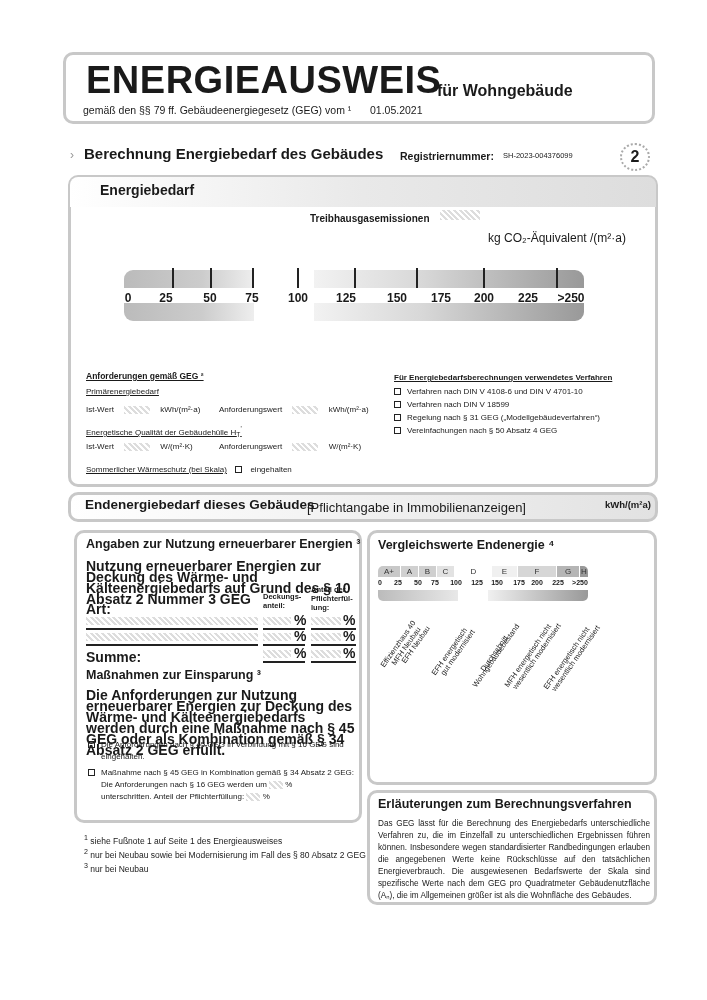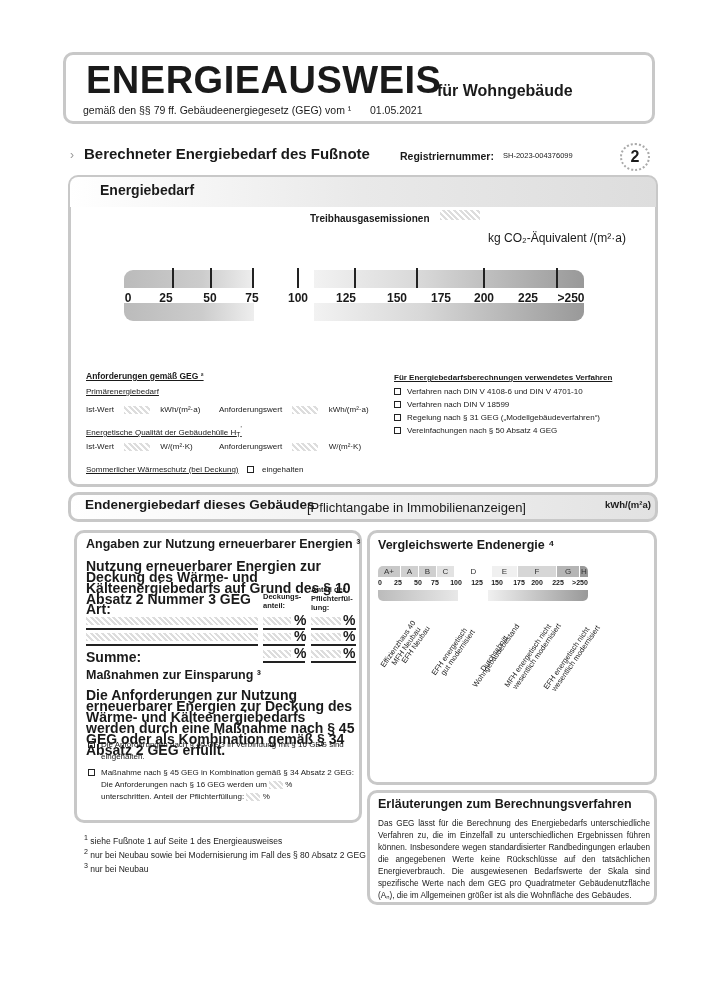--- a/index.html
+++ b/index.html
@@ -62,21 +62,21 @@
 </head>
 <body>
 
 <div class="abs stipple-border title-box"></div>
 <div class="abs big-title">ENERGIEAUSWEIS</div>
 <div class="abs sub-title">für Wohngebäude</div>
 <div class="abs law-line">gemäß den §§ 79 ff. Gebäudeenergiegesetz (GEG) vom ¹</div>
 <div class="abs law-date">01.05.2021</div>
 
 <div class="abs section-head">
-  <span class="chev">›</span><span>Berechneter Energiebedarf des Fußnote</span>
+  <span class="chev">›</span><span>Berechnung Energiebedarf des Gebäudes</span>
 </div>
 <div class="abs reg-label">Registriernummer:</div>
 <div class="abs reg-num">SH-2023-004376099</div>
 <div class="abs page-circle">2</div>
 
 <div class="abs stipple-border energy-box"></div>
 <div class="abs energy-title-bar"></div>
 <div class="abs energy-title">Energiebedarf</div>
 <div class="abs emis-label">Treibhausgasemissionen</div>
 <div class="abs emis-dots"></div>
@@ -130,21 +130,21 @@
   <span>Ist-Wert</span>
   <span class="dots" style="margin:0 8px"></span>
   <span>W/(m²·K)</span>
 </div>
 <div class="abs sm" style="left:219px;top:442px">
   <span>Anforderungswert</span>
   <span class="dots" style="margin:0 8px"></span>
   <span>W/(m²·K)</span>
 </div>
 <div class="abs sm" style="left:86px;top:465px">
-  <span class="u-lbl">Sommerlicher Wärmeschutz (bei Deckung)</span>
+  <span class="u-lbl">Sommerlicher Wärmeschutz (bei Skala)</span>
   <span class="cb" style="margin-left:6px"></span>
   <span>eingehalten</span>
 </div>
 
 <div class="abs u-lbl" style="left:394px;top:373px;font-weight:bold;">Für Energiebedarfsberechnungen verwendetes Verfahren</div>
 <div class="abs sm" style="left:394px;top:387px"><span class="cb"></span><span>Verfahren nach DIN V 4108-6 und DIN V 4701-10</span></div>
 <div class="abs sm" style="left:394px;top:400px"><span class="cb"></span><span>Verfahren nach DIN V 18599</span></div>
 <div class="abs sm" style="left:394px;top:413px"><span class="cb"></span><span>Regelung nach § 31 GEG („Modellgebäudeverfahren“)</span></div>
 <div class="abs sm" style="left:394px;top:426px"><span class="cb"></span><span>Vereinfachungen nach § 50 Absatz 4 GEG</span></div>
 

